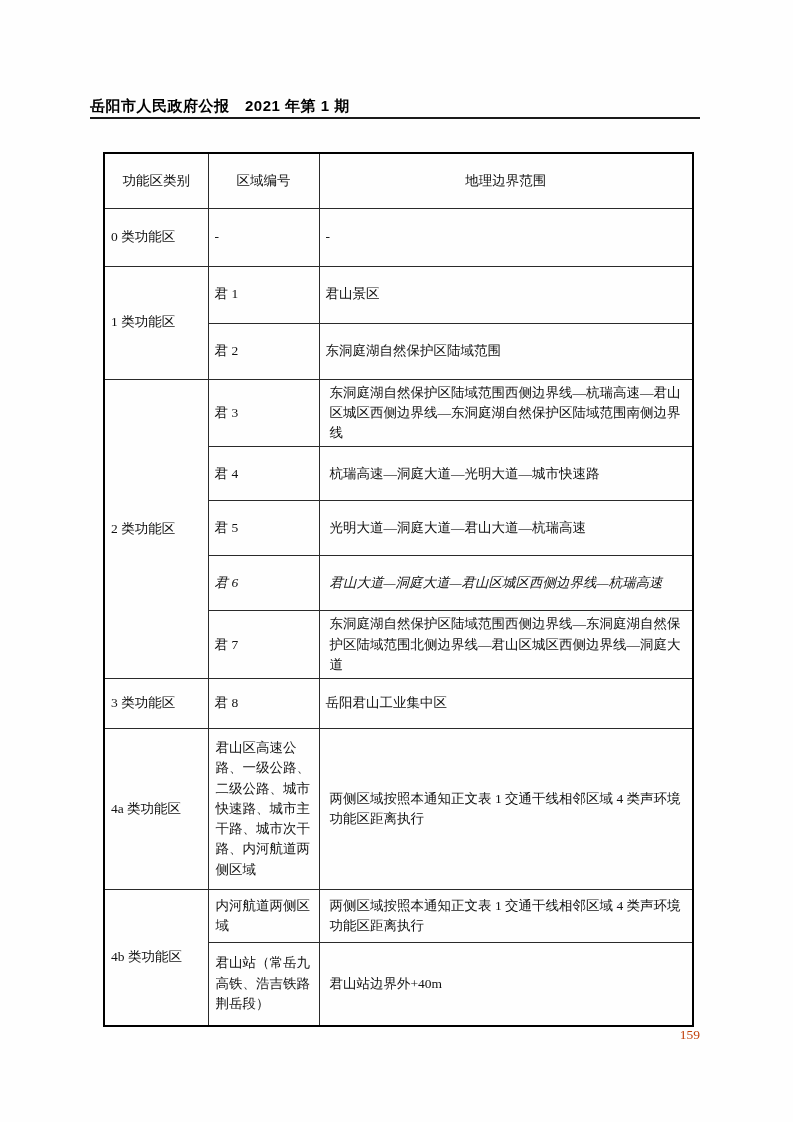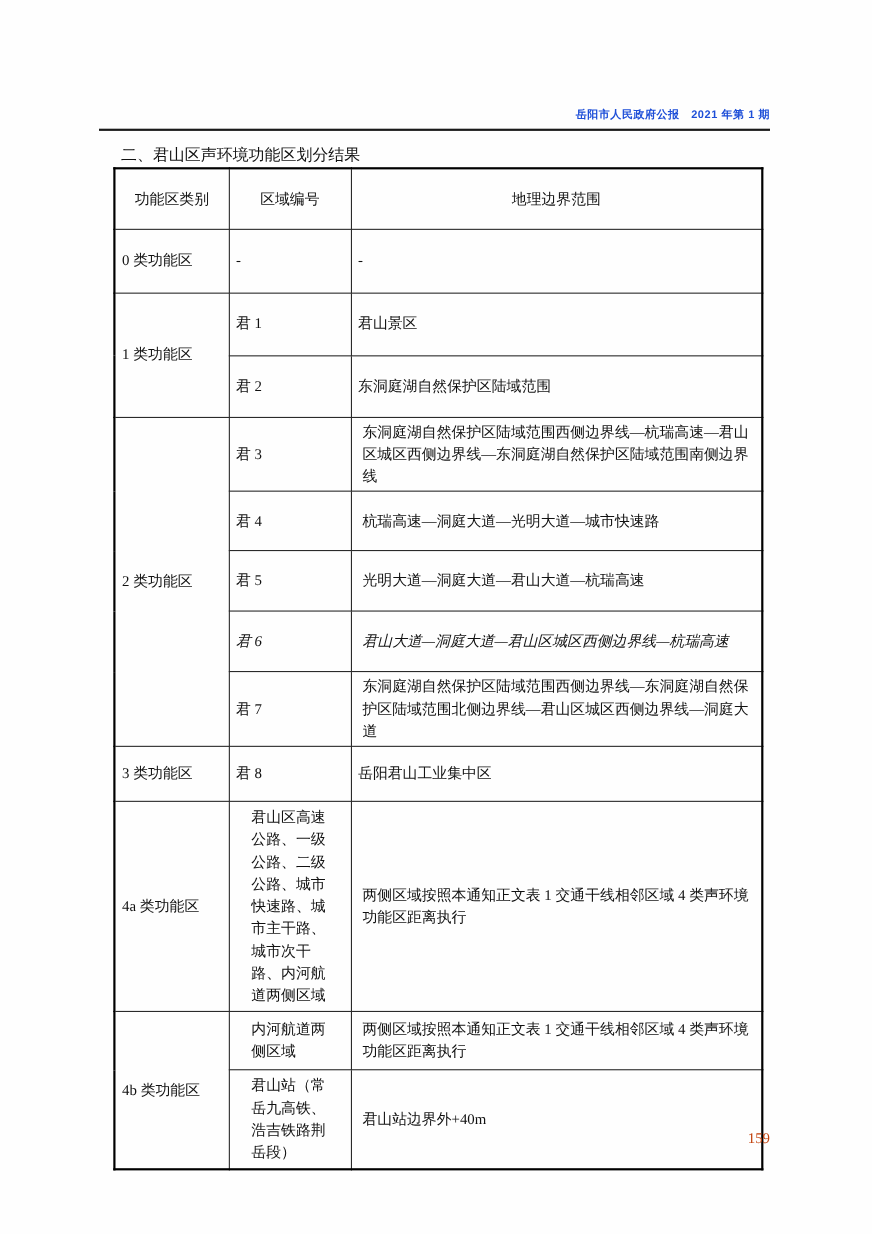--- a/index.html
+++ b/index.html
@@ -14,26 +14,26 @@
     background: #fefefe;
     font-family: "Liberation Serif", "DejaVu Serif", serif;
     color: #111;
     overflow: hidden;
   }
   .journal-header {
     position: absolute;
     top: 97px;
     left: 90px;
     width: 610px;
-    text-align: right;
+    text-align: left;
     font-family: "Liberation Sans", "DejaVu Sans", sans-serif;
     font-weight: bold;
-    font-size: 10px;
+    font-size: 15px;
     letter-spacing: 0.5px;
-    color: #1d4ed8;
+    color: #000000;
   }
   .header-rule {
     position: absolute;
     top: 117px;
     left: 90px;
     width: 610px;
     height: 0;
     border-top: 2.5px solid #1a1a1a;
   }
   .section-title {
@@ -62,21 +62,21 @@
     border: 1px solid #2a2a2a;
     vertical-align: middle;
     font-weight: normal;
     padding: 3px 6px;
     box-sizing: border-box;
   }
   .zone-table .wrap {
     padding: 3px 10px;
   }
   .zone-table .codewrap {
-    padding: 4px 20px;
+    padding: 4px 7px;
   }
   .r-head { height: 55px; }
   .r0  { height: 58px; }
   .r1a { height: 57px; }
   .r1b { height: 56px; }
   .r2a { height: 59px; }
   .r2b { height: 54px; padding-left: 40px; }
   .r2c { height: 55px; }
   .r2d { height: 55px; font-style: italic; }
   .r2e { height: 58px; }
@@ -96,21 +96,20 @@
 </style>
 </head>
 <body>
 
 <div class="page">
 
   <div class="journal-header">岳阳市人民政府公报　2021 年第 1 期</div>
 
   <div class="header-rule"></div>
 
-  <div class="section-title">二、君山区声环境功能区划分结果</div>
 
   <table class="zone-table">
     <colgroup>
         <col class="c1">
         <col class="c2">
         <col class="c3">
       </colgroup>
     <tbody>
       <tr class="r-head">
         <th>功能区类别</th>

